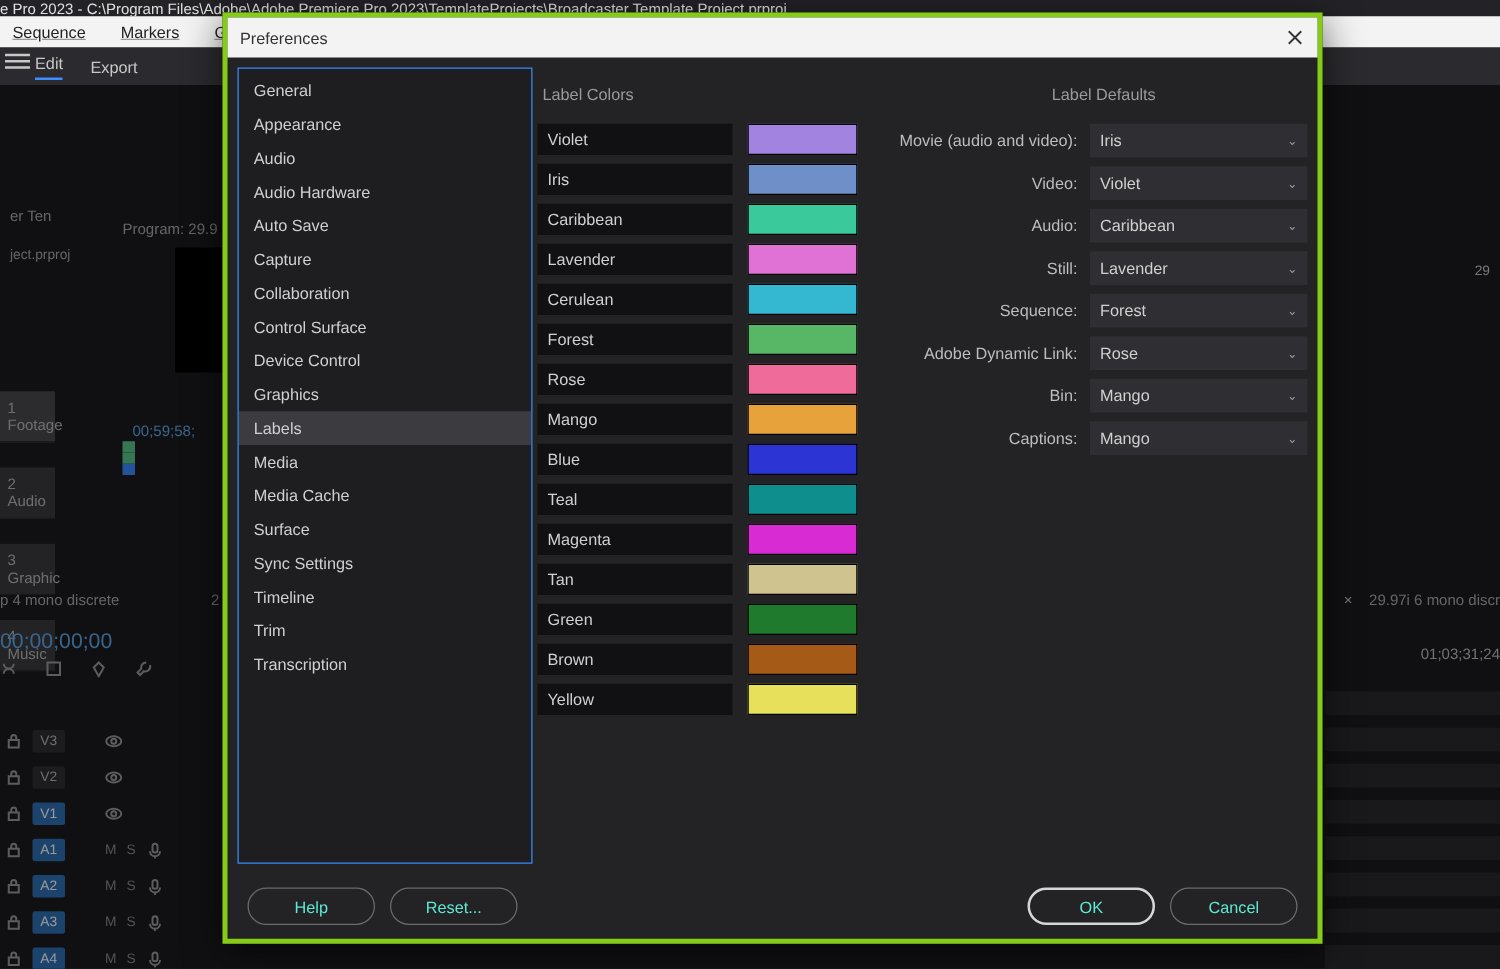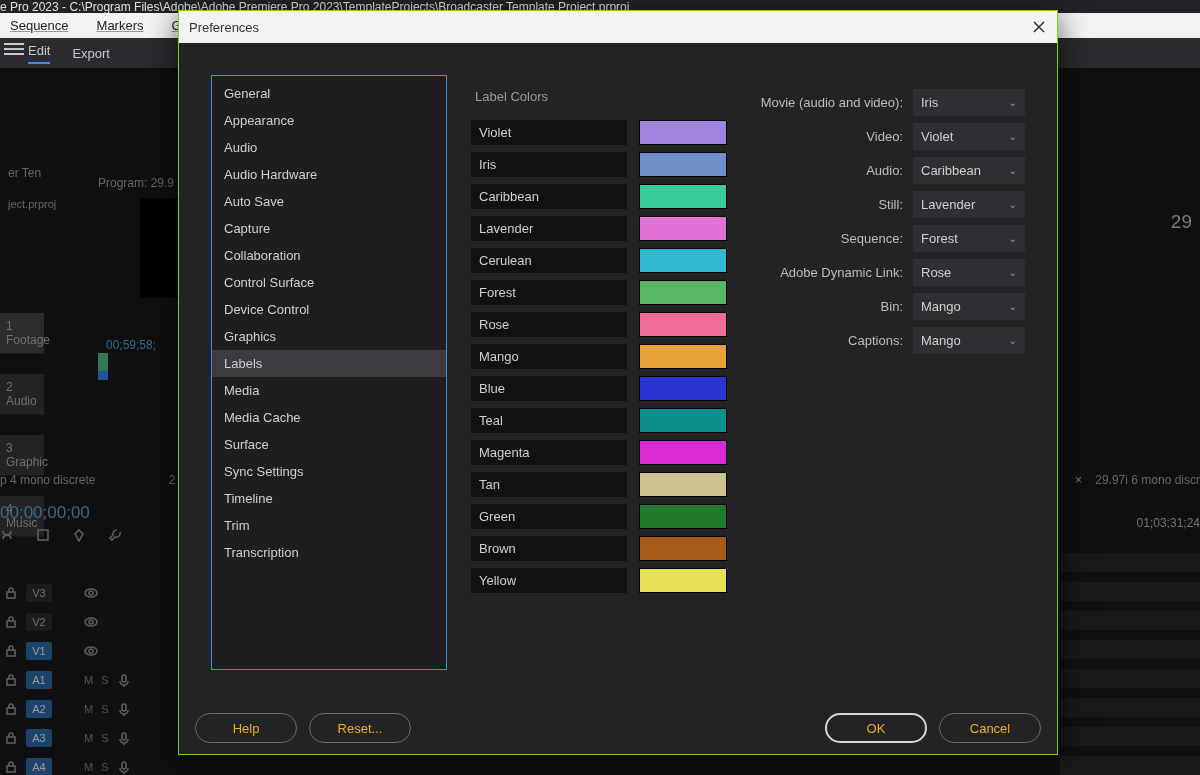--- a/index.html
+++ b/index.html
@@ -31,49 +31,49 @@
   .seq-tc { position:absolute; left:0; top:435px; font-size:17px; color:#5fa9e8; }
 
   .timeline-tools { position:absolute; left:0; top:460px; display:flex; gap:22px; color:#9a9a9a; }
 
   .tracks { position:absolute; left:0; top:510px; width:180px; }
   .track-row { display:flex; align-items:center; height:29px; gap:8px; padding-left:4px; font-size:11px; color:#b8b8b8;}
   .lock{width:10px;} .trk-badge{ width:26px; height:18px; display:flex; align-items:center; justify-content:center; border-radius:2px; font-size:11px;}
   .trk-v{ background:#2e2e33;} .trk-v-on{ background:#2f6fb3; color:#fff;}
   .trk-a-on{ background:#2f6fb3; color:#fff;}
   .eye{width:14px;}
-  .right-far { position:absolute; right:8px; top:143px; font-size:19px; color:#c8c8c8;}
+  .right-far { position:absolute; right:8px; top:143px; font-size:11px; color:#c8c8c8;}
   .right-seq { position:absolute; right:0; top:405px; font-size:12px; color:#a9a9a9; white-space:nowrap;}
   .right-seq .close{ color:#c8c8c8; margin-right:10px;}
   .right-tc { position:absolute; right:0; top:448px; font-size:12px; color:#bdbdbd;}
   .right-bars { position:absolute; right:0; top:475px; width:140px;}
   .right-bars div{height:19px; background:#2a2a2d; margin-top:10px;}
 
   
-  .dialog { position:absolute; left:178px; top:10px; width:880px; height:745px; background:#232326; border:1px solid #84cc16; box-shadow:0 6px 30px rgba(0,0,0,.6); display:flex; flex-direction:column;}
+  .dialog { position:absolute; left:178px; top:10px; width:880px; height:745px; background:#232326; border:4px solid #84cc16; box-shadow:0 6px 30px rgba(0,0,0,.6); display:flex; flex-direction:column;}
   .dlg-title { height:32px; background:#f3f3f3; color:#333; display:flex; align-items:center; padding:0 10px; font-size:13px; position:relative;}
   .dlg-close { position:absolute; right:8px; top:6px; width:20px; height:20px; display:flex; align-items:center; justify-content:center; font-size:15px; color:#333; cursor:pointer;}
-  .dlg-body { flex:1; display:flex; padding:32px; gap:24px;}
+  .dlg-body { flex:1; display:flex; padding:8px; gap:4px;}
   .cat-list { width:236px; border:1px solid #3a8cff; background:#1e1e21; padding:4px 0; overflow:auto;}
   .cat-item { padding:6px 12px; font-size:13px; color:#d0d0d0; cursor:pointer;}
   .cat-item.selected { background:#3b3b40;}
   .settings { flex:1; display:flex; gap:16px;margin-top:14px; }
   .colors-col { width:270px; }
   .sec-heading { color:#9a9a9a; font-size:13px; margin-bottom:16px; padding-left:4px;}
   .color-row { display:flex; align-items:center; gap:12px; margin-bottom:7px;}
   .color-name { width:156px; height:25px; background:#111113; color:#d0d0d0; font-size:13px; display:flex; align-items:center; padding:0 8px; border:none; outline:none;}
   .swatch { width:88px; height:25px; border:1px solid #000; cursor:pointer;}
   .defaults-col { flex:1; }
   .def-row { display:flex; align-items:center; gap:10px; margin-bottom:7px;}
   .def-label { width:146px; text-align:right; color:#bdbdbd; font-size:13px;}
   .def-select { flex:1; height:27px; background:#2f2f33; color:#d0d0d0; font-size:13px; display:flex; align-items:center; justify-content:space-between; padding:0 8px; cursor:pointer;}
   .chev{ font-size:10px; color:#9a9a9a;}
   .dlg-footer { height:52px; display:flex; align-items:center; padding:0 16px; gap:12px;}
   .footer-spacer{flex:1;}
-  .pill-btn { height:30px; min-width:102px; border:1px solid #6a6a6e; border-radius:15px; background:transparent; color:#eab308; font-size:13px; display:flex; align-items:center; justify-content:center; cursor:pointer;}
+  .pill-btn { height:30px; min-width:102px; border:1px solid #6a6a6e; border-radius:15px; background:transparent; color:#5eead4; font-size:13px; display:flex; align-items:center; justify-content:center; cursor:pointer;}
   .pill-btn.primary { border:2px solid #d6d6d8; }
 
   .icon-svg{width:14px;height:14px;stroke:#9a9a9a;fill:none;stroke-width:1.6;}
 </style>
 </head>
 <body>
 
 <div class="app-bg">
   <div class="title-strip">e Pro 2023 - C:\Program Files\Adobe\Adobe Premiere Pro 2023\TemplateProjects\Broadcaster Template Project.prproj</div>
   <div class="menu-strip">
@@ -340,20 +340,21 @@
               <input class="color-name" value="Brown" style="">
               <div class="swatch" style="background: rgb(165, 90, 24);"></div>
             </div>
             <div class="color-row">
               <input class="color-name" value="Yellow" style="">
               <div class="swatch" style="background: rgb(231, 224, 90);"></div>
             </div>
           </div>
       </div>
       <div class="defaults-col">
+        <div class="sec-heading" style="text-align:center;">Label Defaults</div>
         <div id="defaults-list">
             <div class="def-row">
               <div class="def-label">Movie (audio and video):</div>
               <div class="def-select">
                 <span>Iris</span>
                 <span class="chev">⌄</span>
               </div>
             </div>
             <div class="def-row">
               <div class="def-label">Video:</div>

